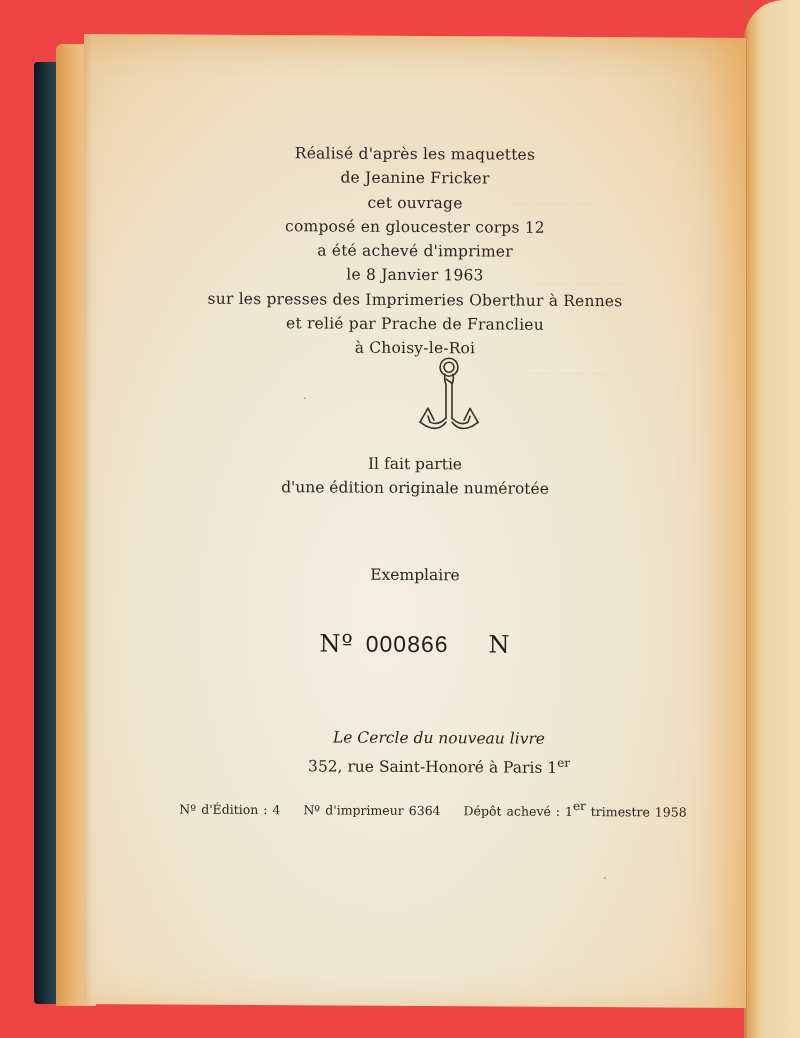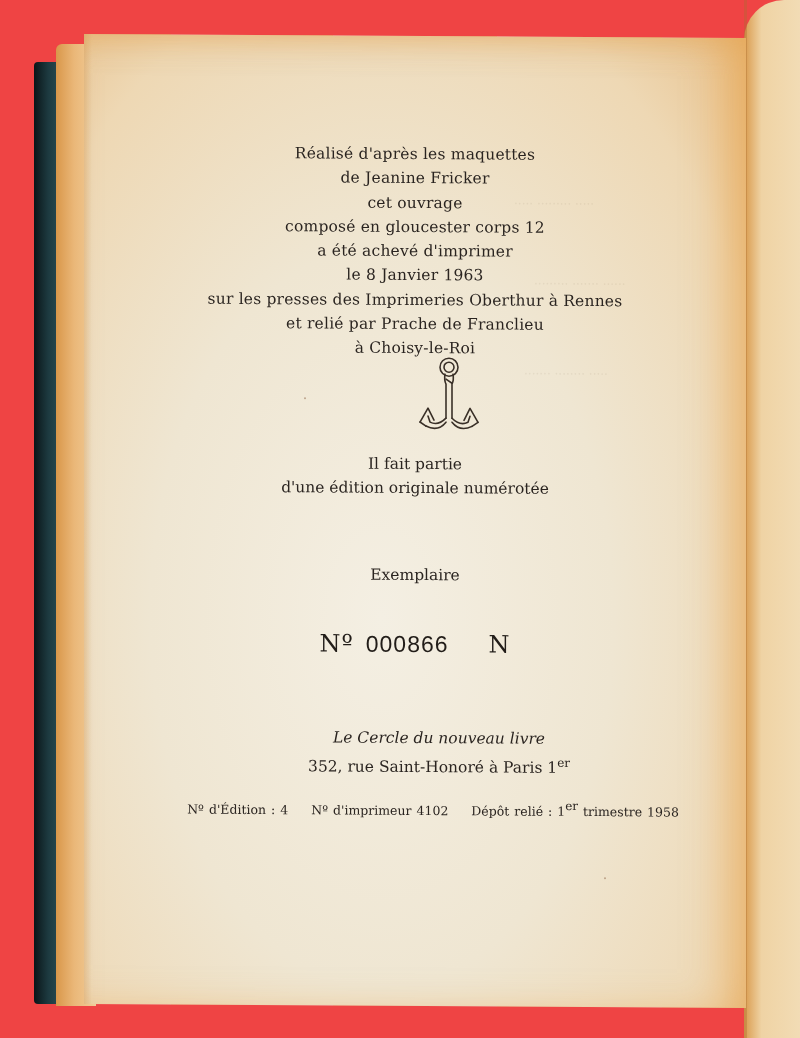--- a/index.html
+++ b/index.html
@@ -213,19 +213,19 @@
 
     <div class="text-block publisher">
       <span class="line italic">Le Cercle du nouveau livre</span>
       <span class="line"><span>352, rue Saint-Honoré à Paris 1</span><sup class="small">er</sup></span>
     </div>
 
     <div class="text-block footer-line">
       <span>Nº d'Édition :</span>
       <span>4</span><span class="gap"></span>
       <span>Nº d'imprimeur</span>
-      <span>4102</span><span class="gap"></span>
-      <span>Dépôt relié :</span>
+      <span>6364</span><span class="gap"></span>
+      <span>Dépôt achevé :</span>
       <span>1</span><sup class="small">er</sup>
       <span>trimestre 1958</span>
     </div>
   </div>
 </div>
 
 </body></html>

